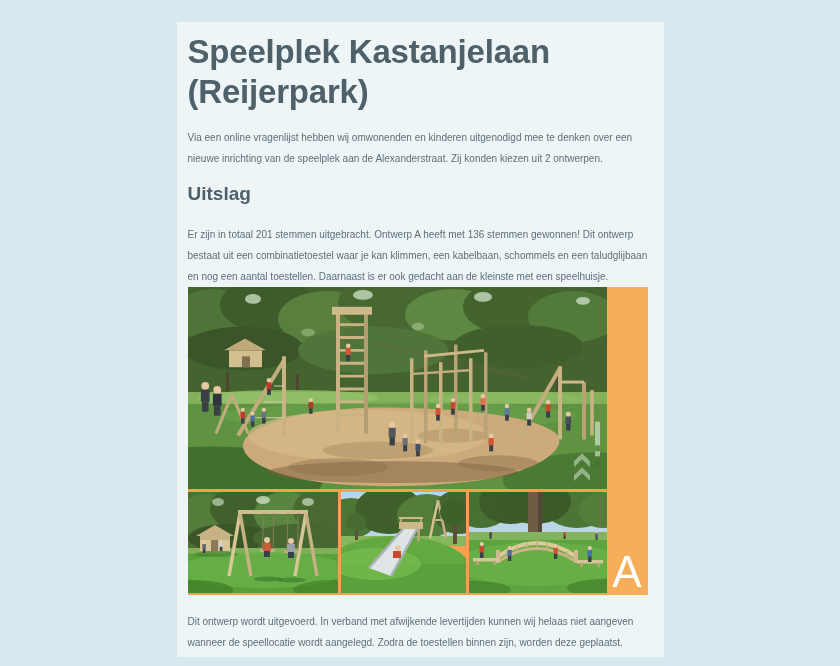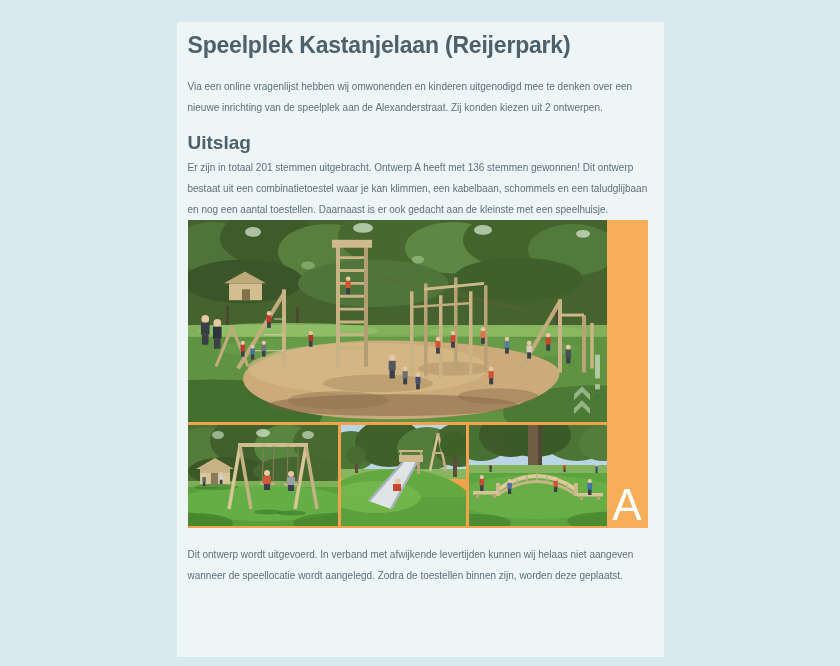--- a/index.html
+++ b/index.html
@@ -10,30 +10,30 @@
   }
   .card{
     width:487px;height:635px;margin:22px auto 0;
     background:#eef5f7;
     padding:8px 12px 0 11px;
     box-sizing:border-box;
     overflow:hidden;
   }
   h1.page-title{
     margin:2px 0 16px;
-    font-size:23px;line-height:1.2;font-weight:bold;
+    font-size:33px;line-height:1.2;font-weight:bold;
     color:#4e606a;letter-spacing:-0.2px;
   }
   .card p{
     margin:0 0 14px;
     font-size:10px;line-height:21px;
     color:#5d6f78;
   }
   h2.section-heading{
-    margin:0 0 3px;
+    margin:0 0 18px;
     font-size:19px;line-height:1.2;font-weight:bold;
     color:#4e606a;
   }
   p.result-text{margin-bottom:0;}
   figure.design-figure{
     margin:0 0 16px;
     width:460px;height:308px;
     background:#f2a24c;
     display:flex;
   }

